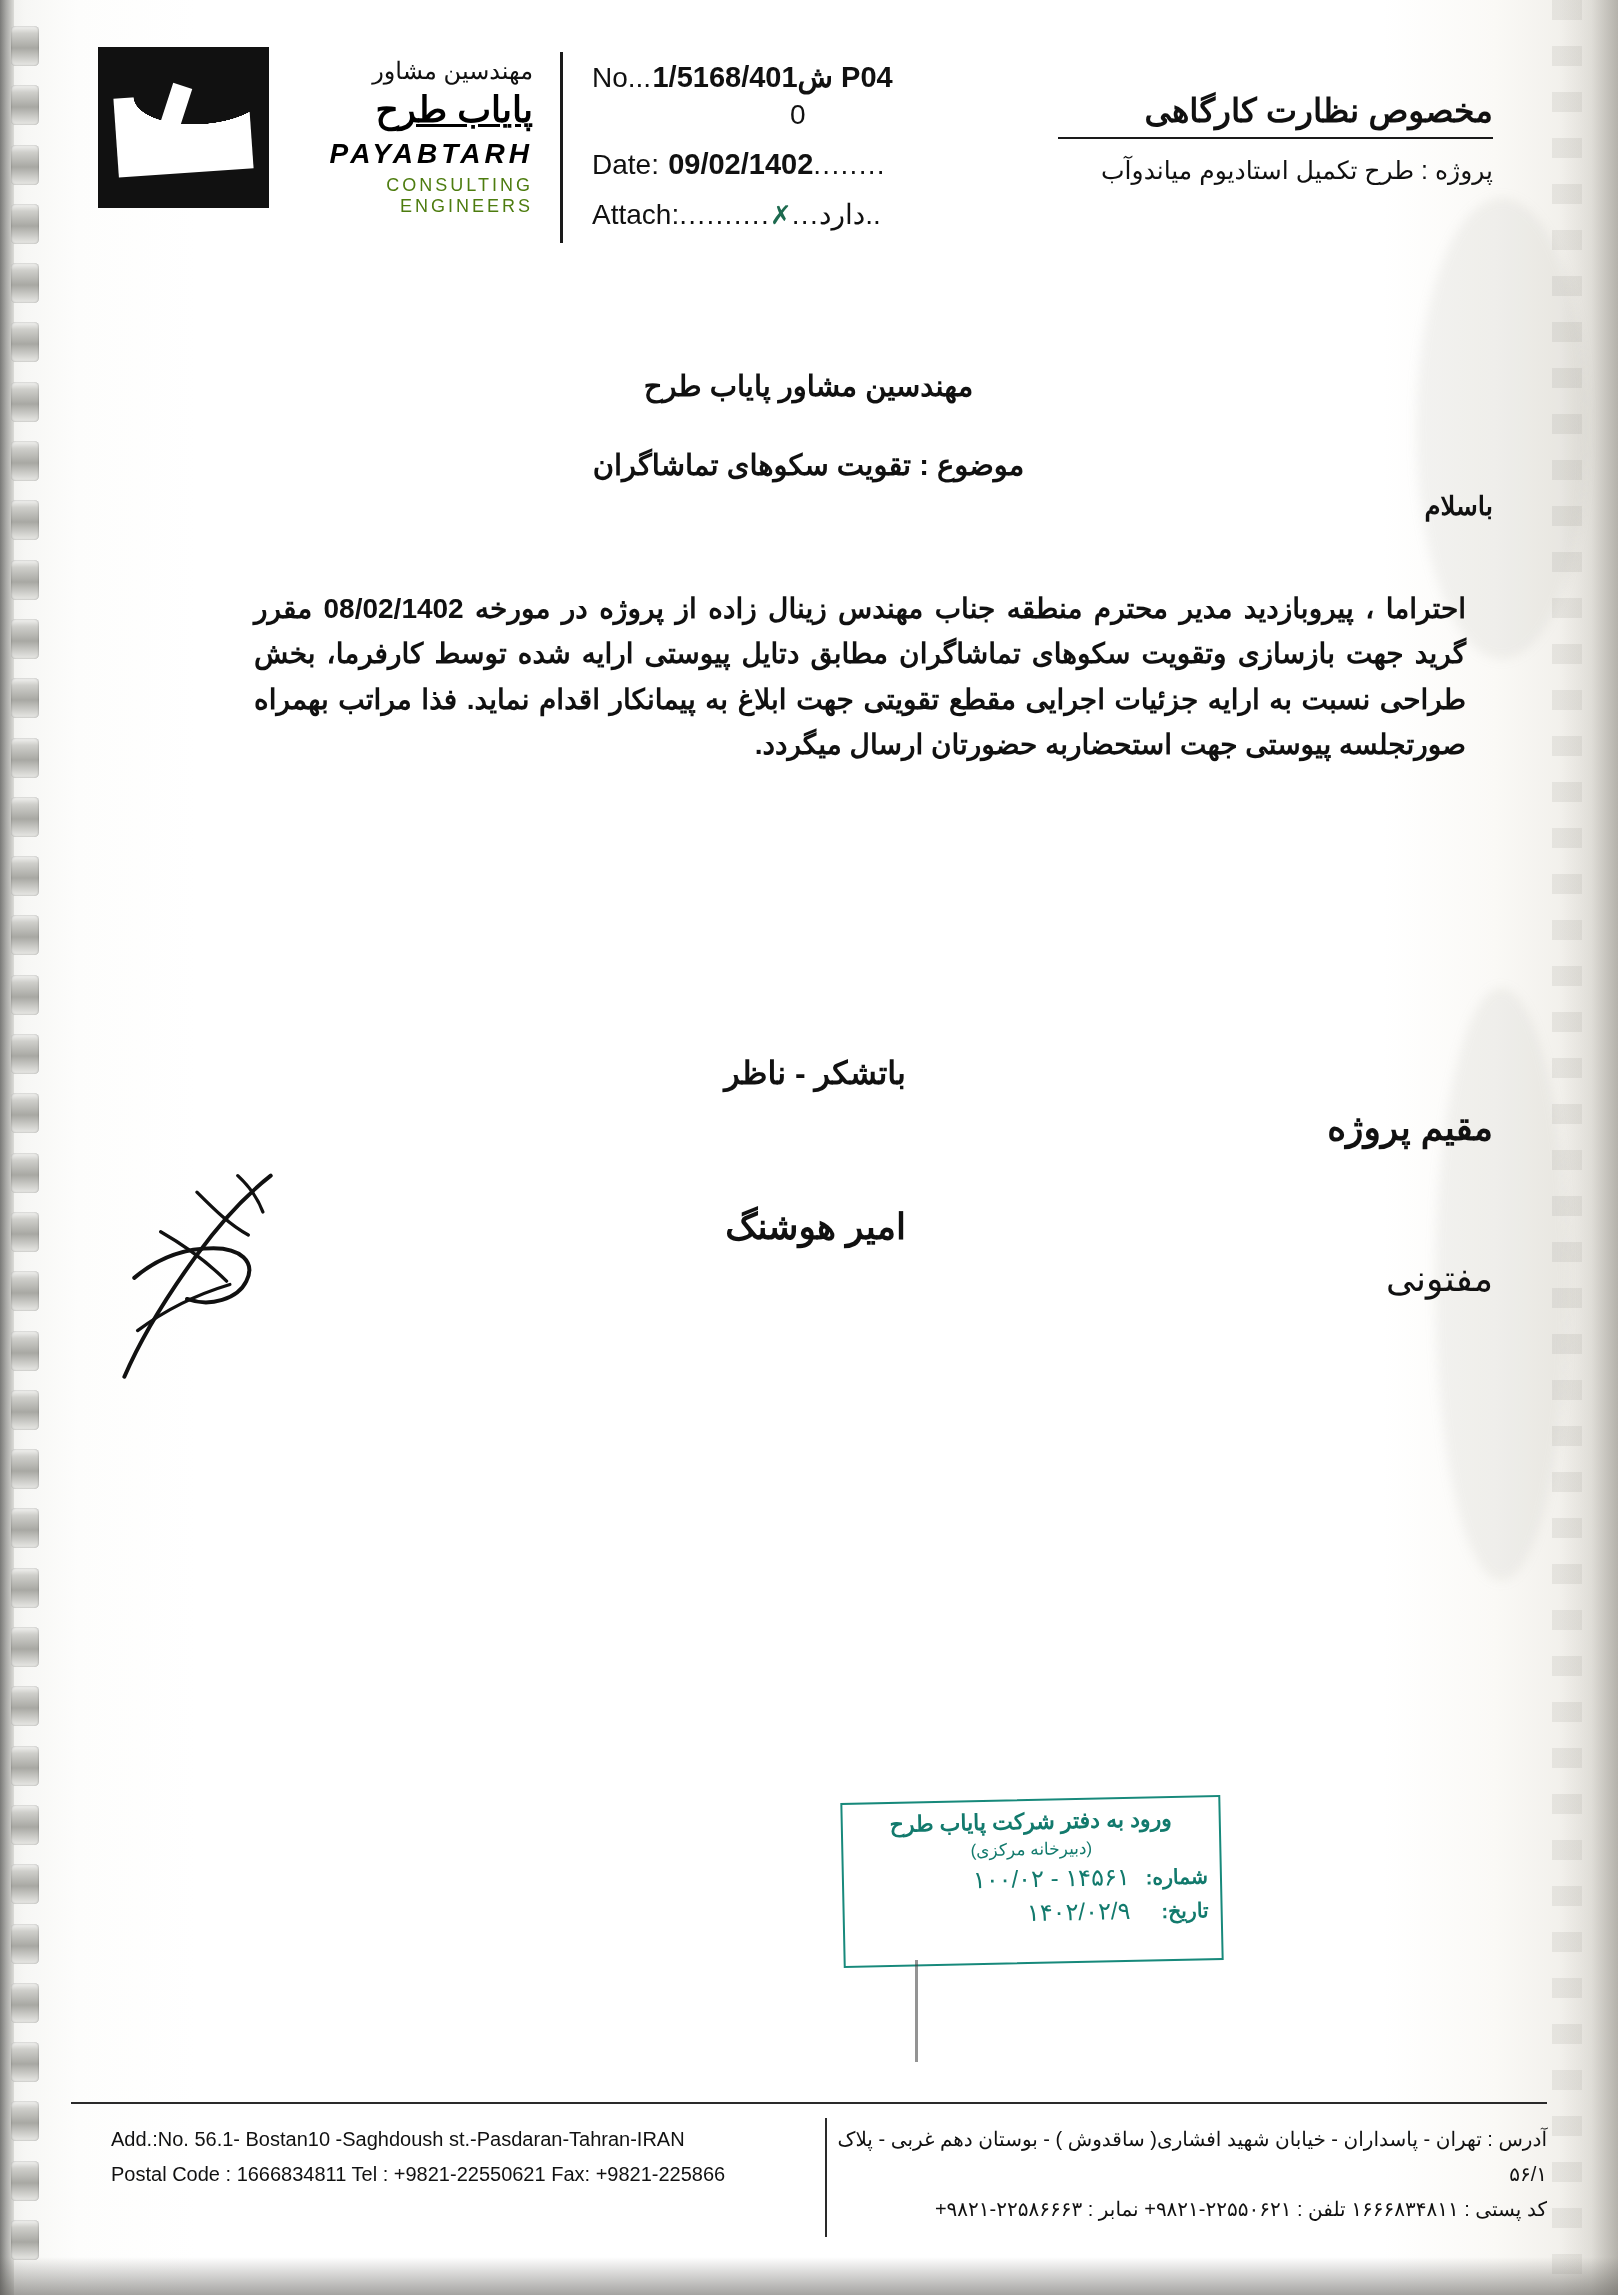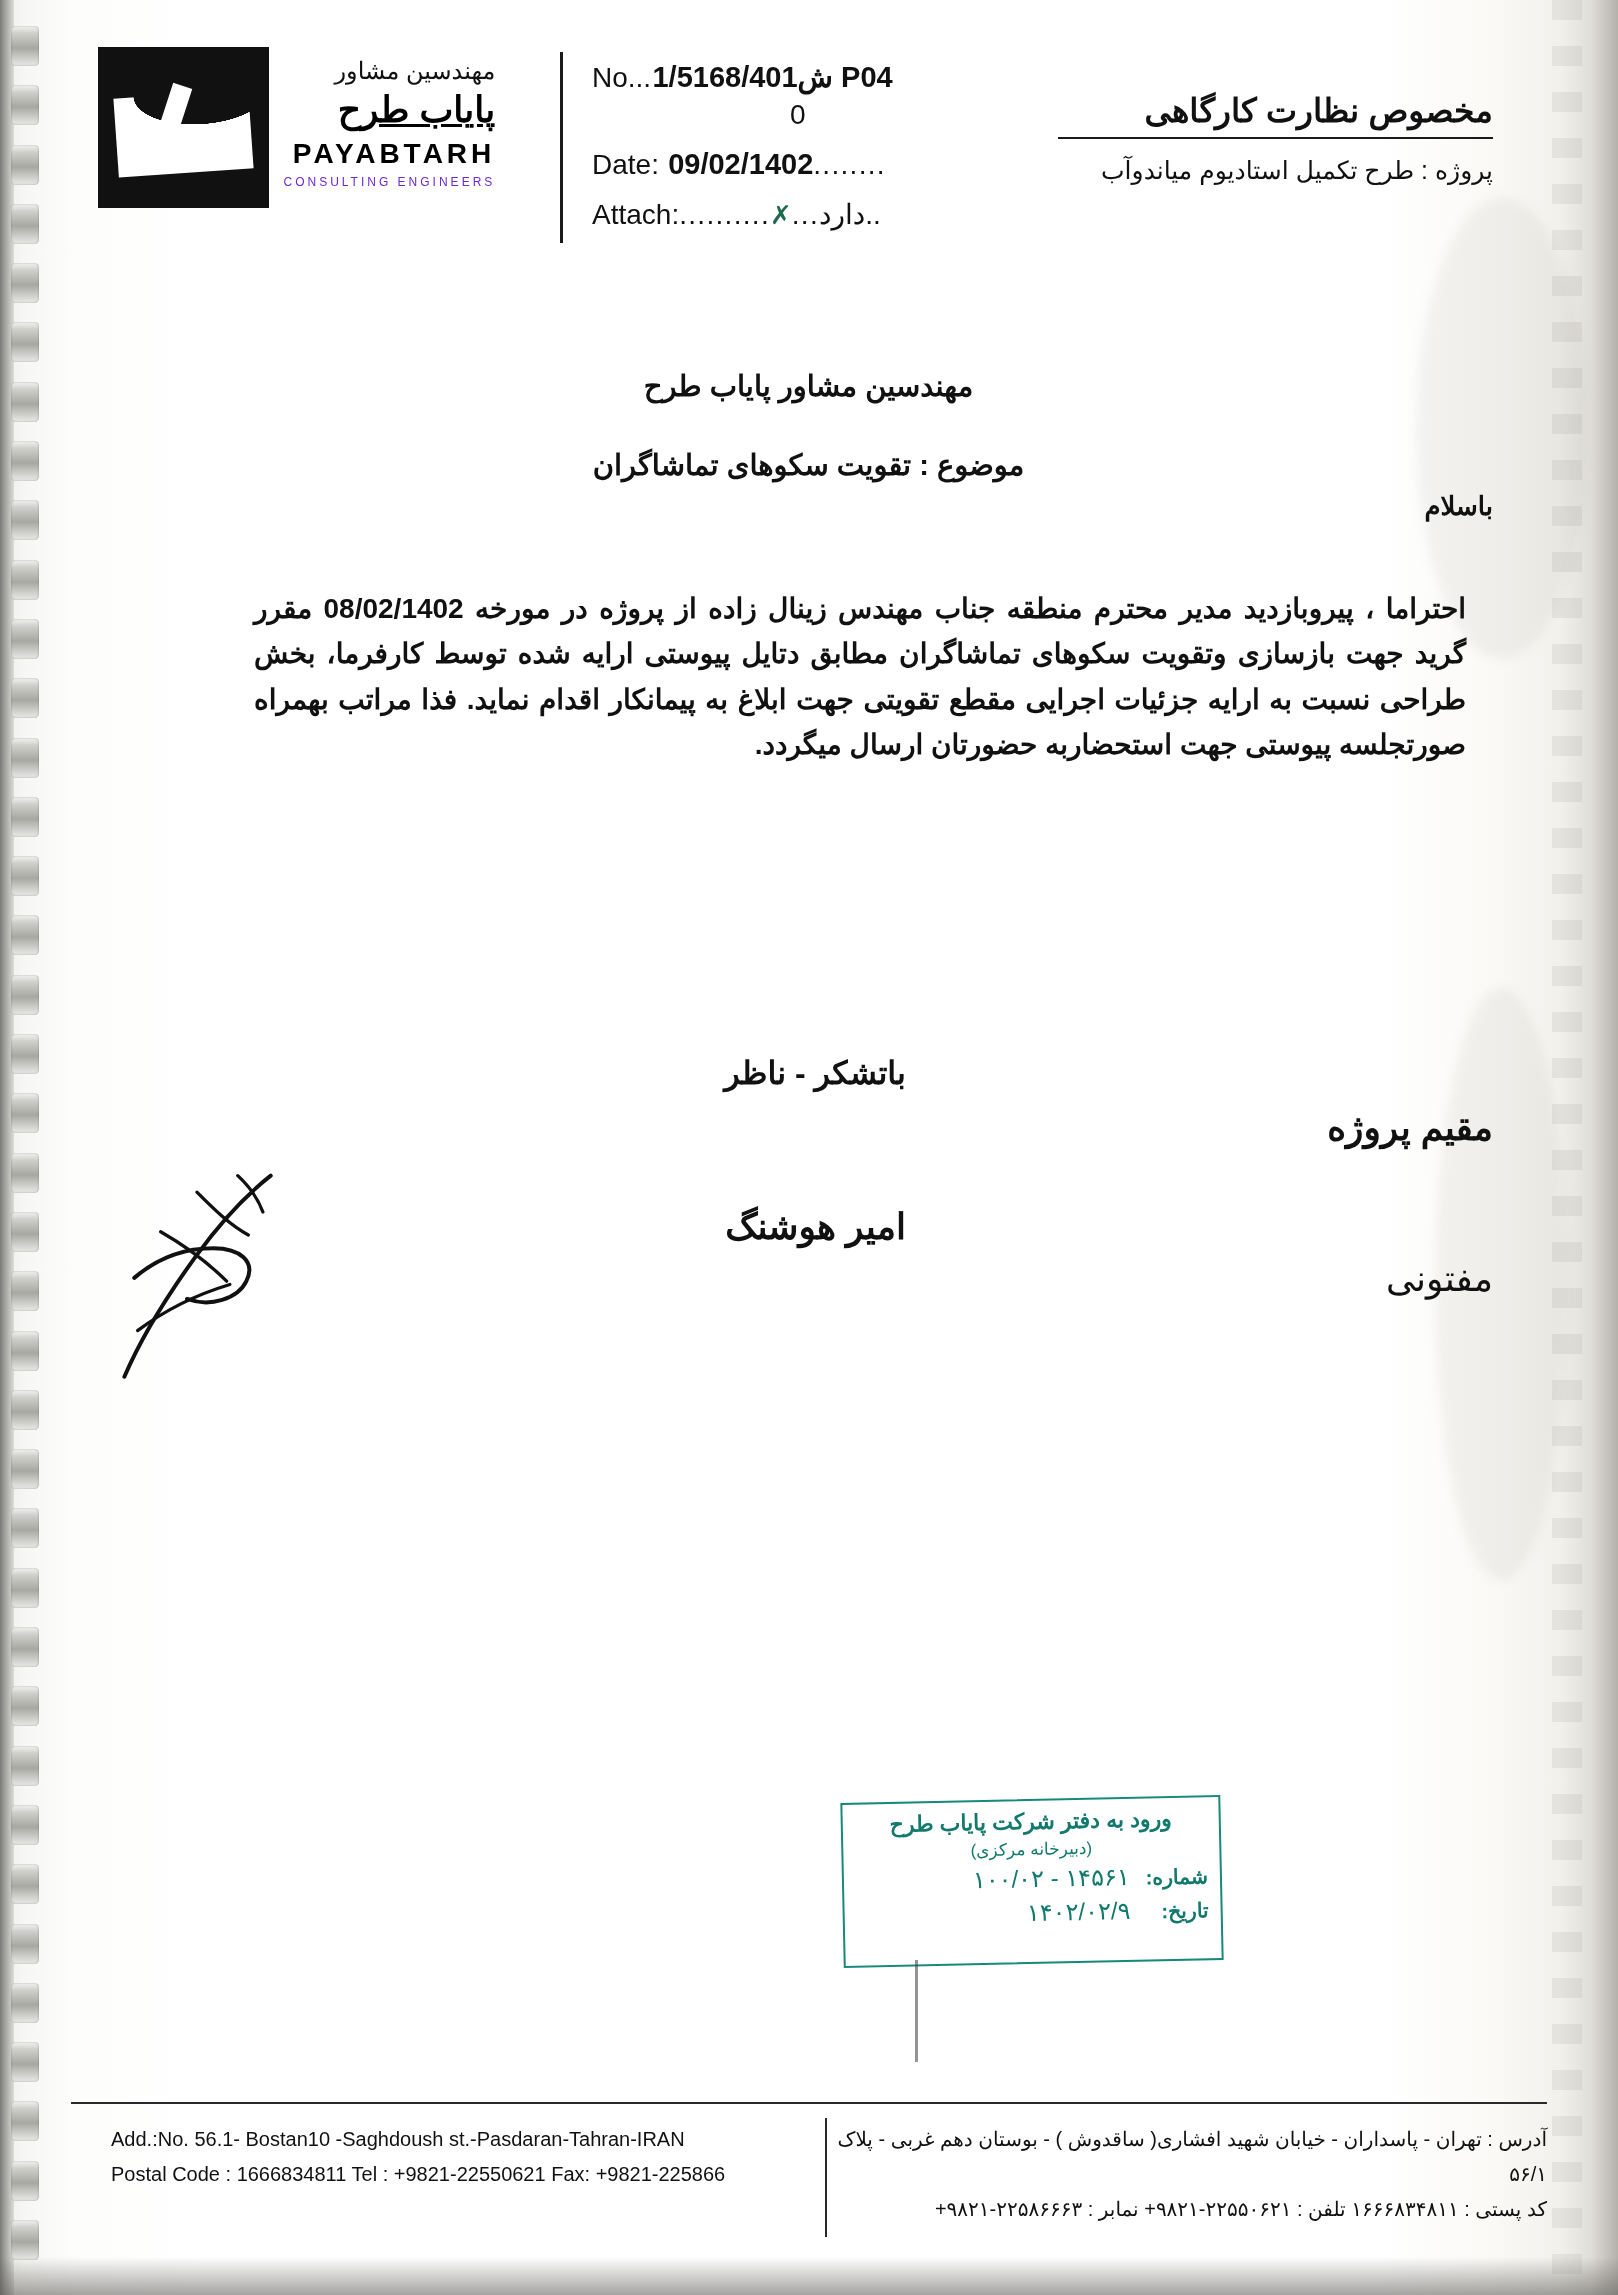--- a/index.html
+++ b/index.html
@@ -132,25 +132,26 @@
     color: #000;
     margin-bottom: 6.6px;
     text-decoration: underline;
   }
   .logo-text .en-big {
     font-size: 28px;
     font-weight: bold;
     letter-spacing: 4px;
     color: #000;
     direction: ltr;
+    font-style: italic;
   }
   .logo-text .en-small {
-    font-size: 12px;
+    font-size: 18px;
     letter-spacing: 3px;
-    color: #6d28d9;
+    color: #4d7c0f;
     direction: ltr;
     margin-top: 5.3px;
   }
 
   .vrule {
     position: absolute;
     left: 561px;
     top: 12px;
     width: 2.6px;
     height: 191px;

